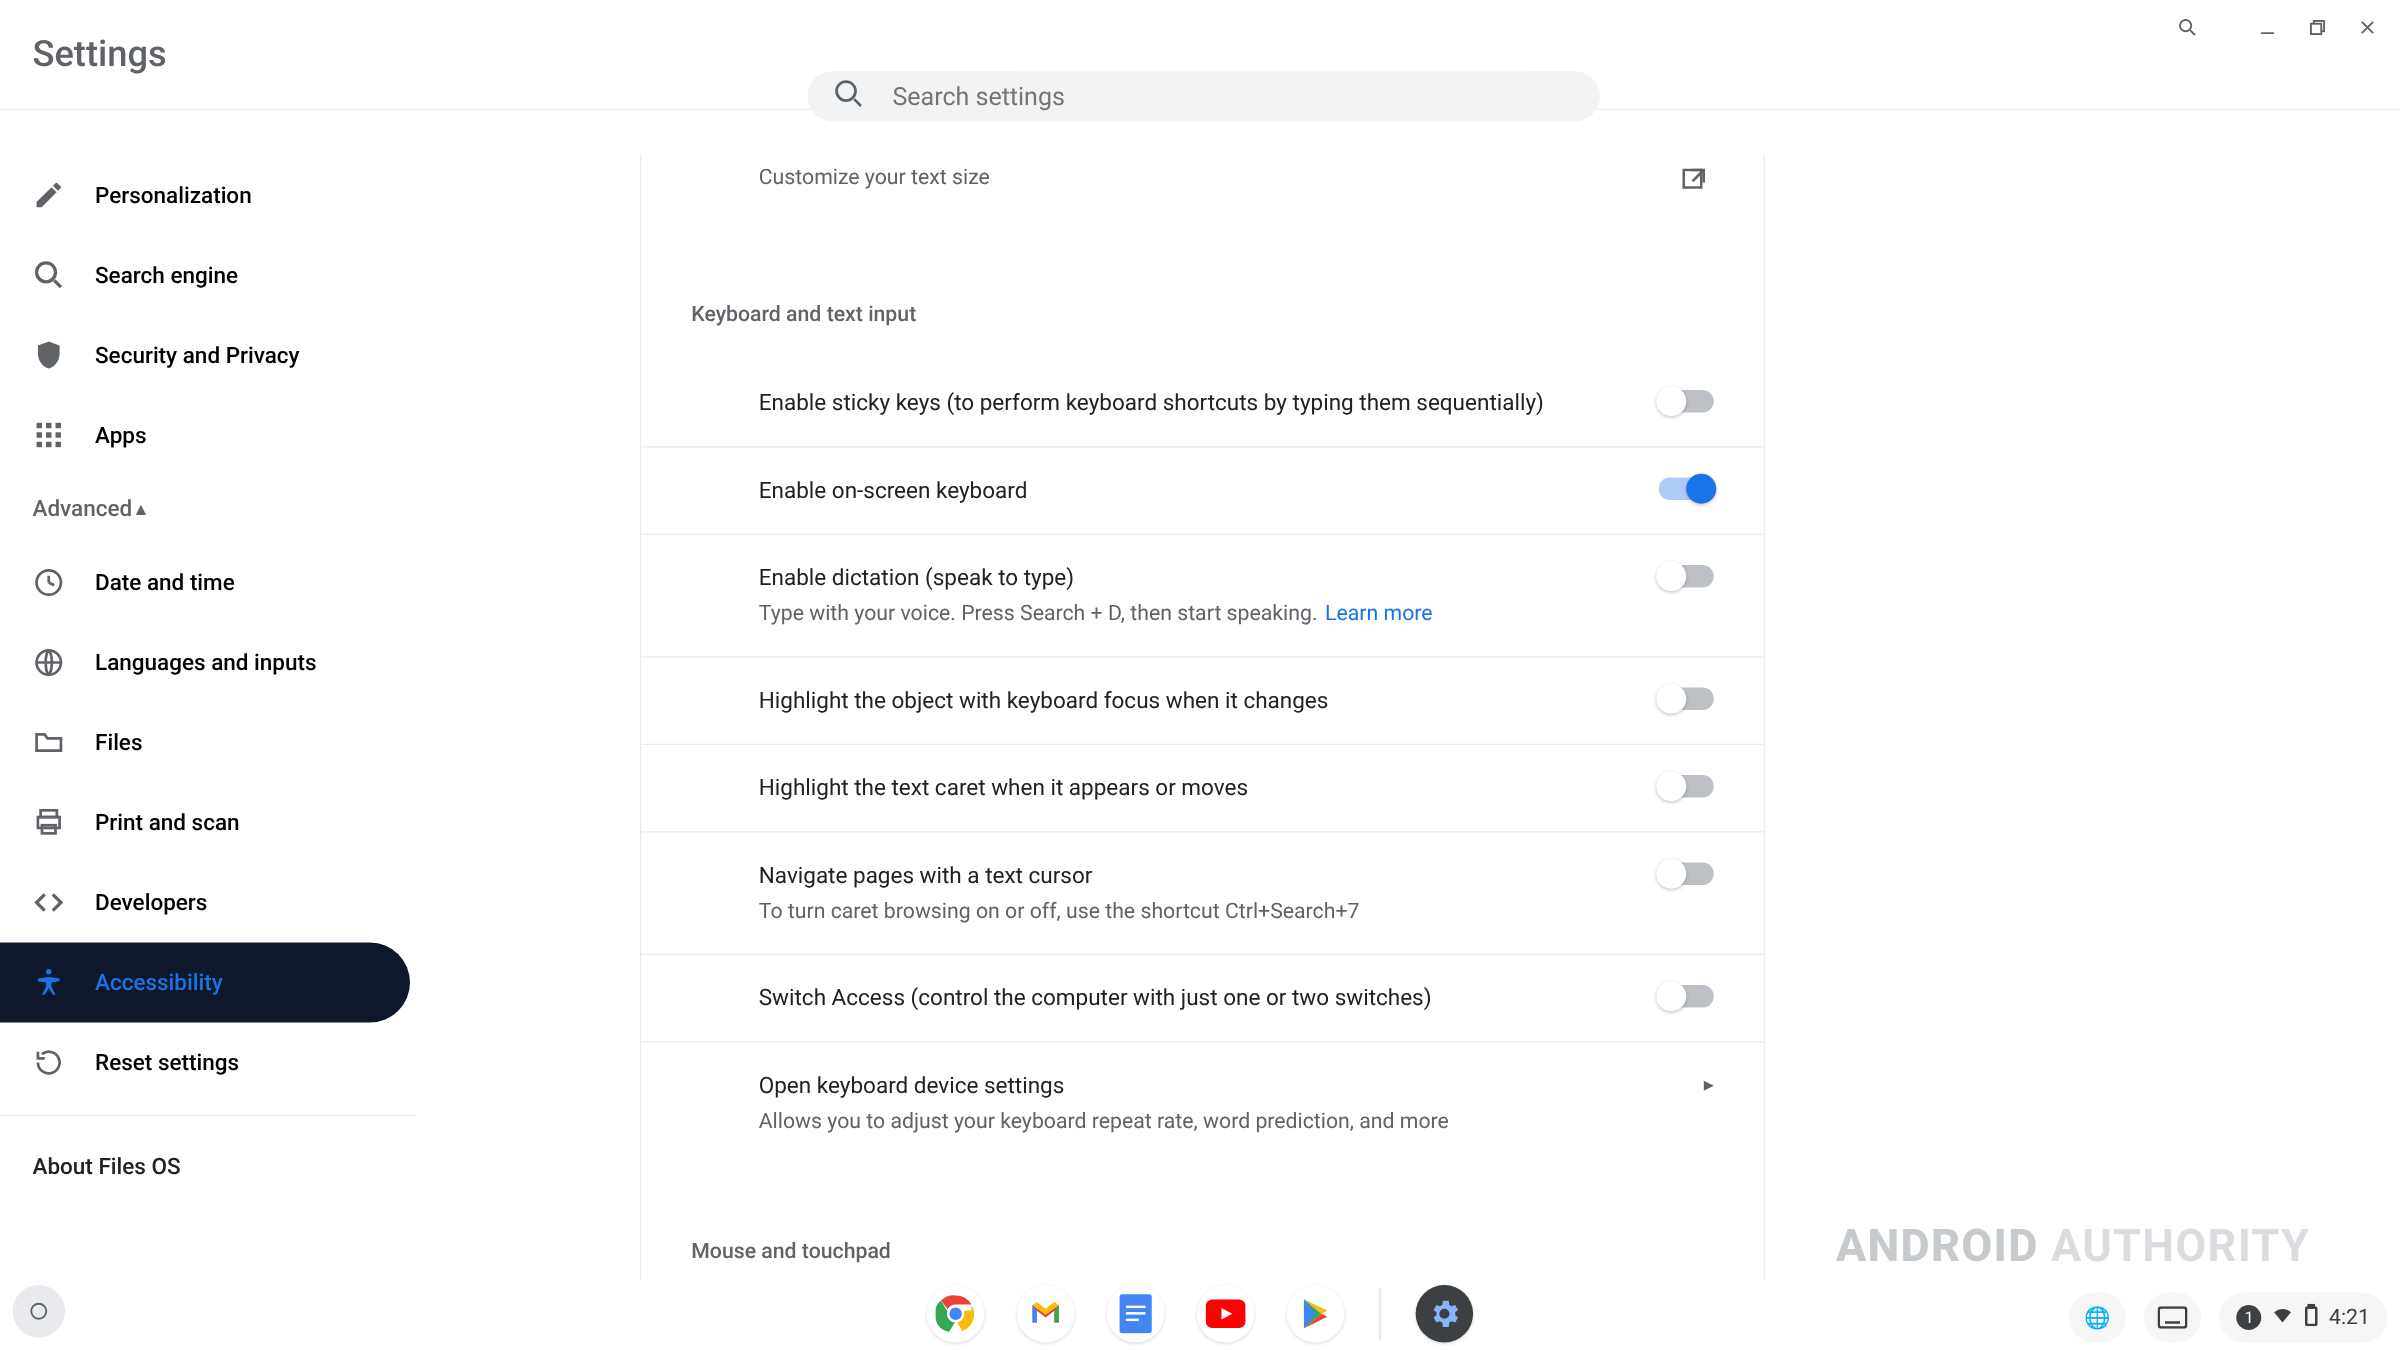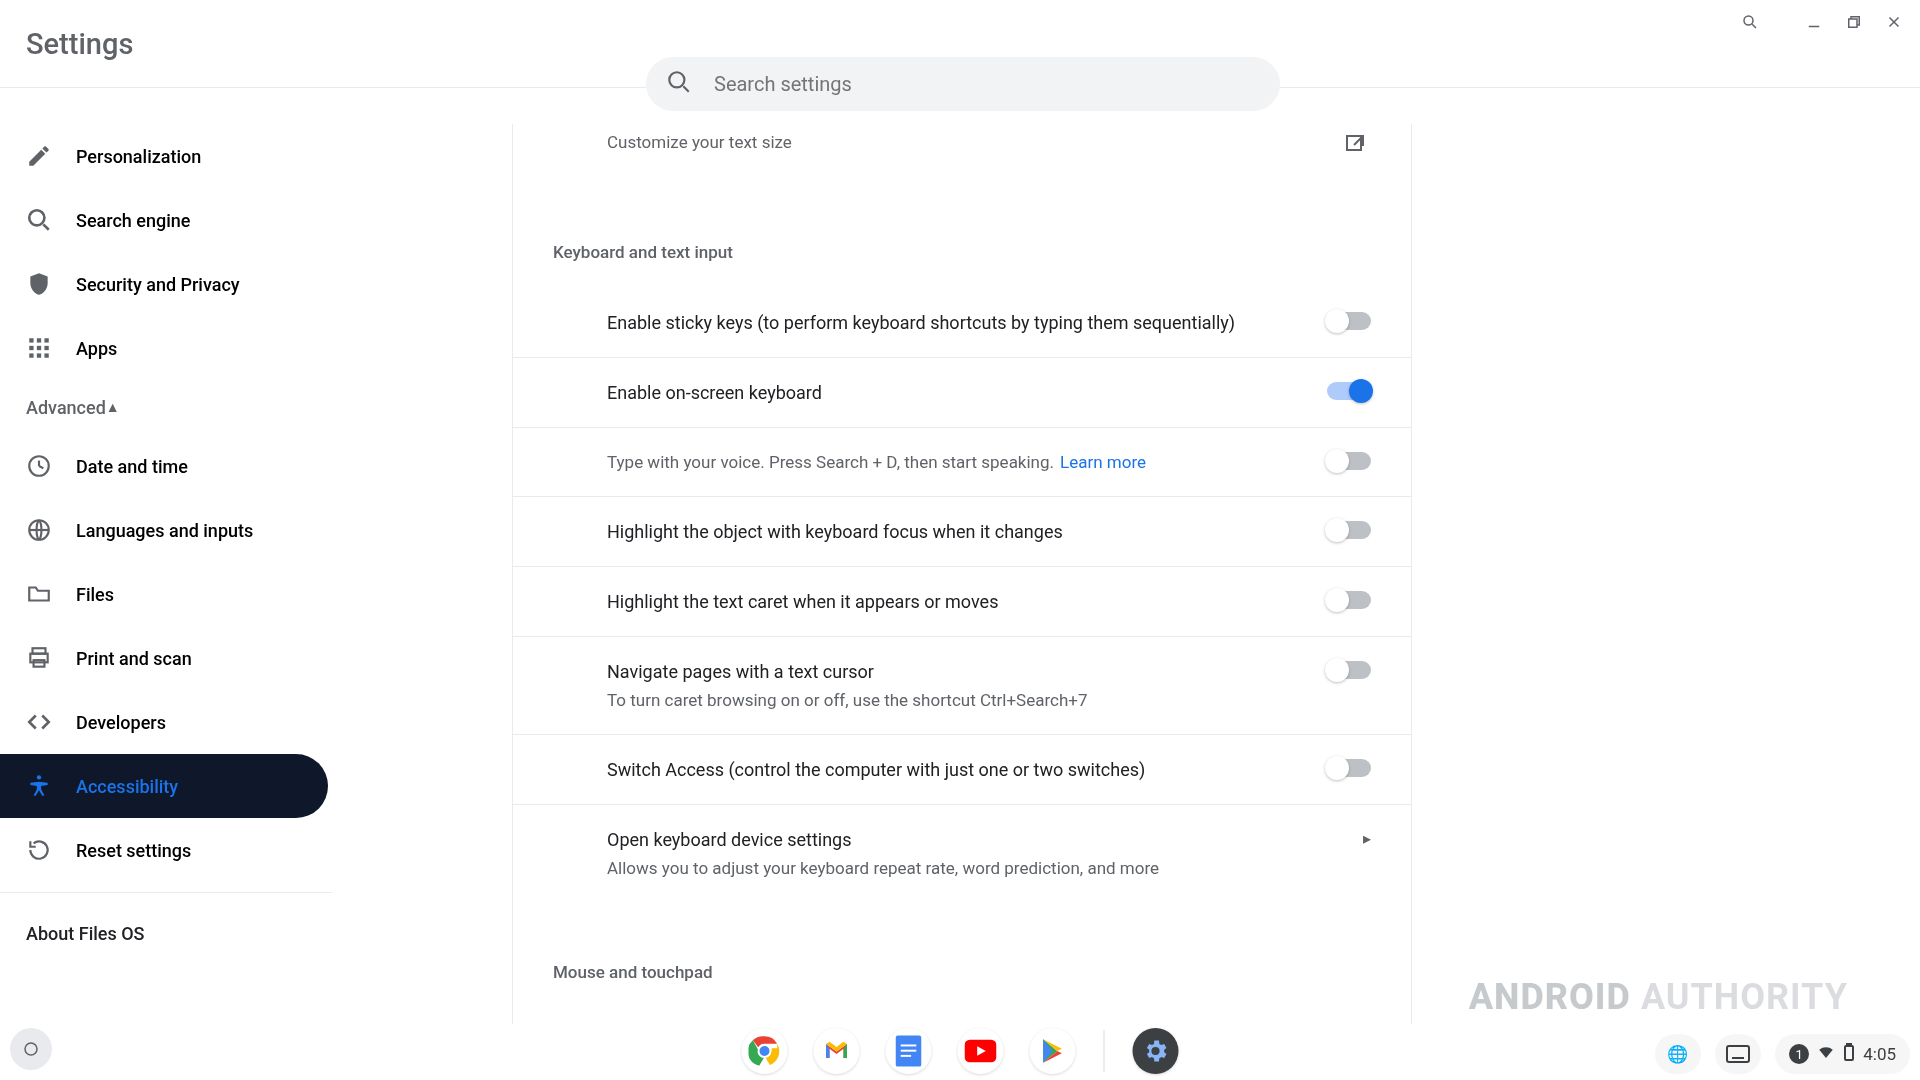--- a/index.html
+++ b/index.html
@@ -7,21 +7,21 @@
 
 
 .window-controls { position: absolute; top: 8px; right: 8px; display: flex; gap: 4px; align-items: center; }
 .window-controls .wc { width: 36px; height: 28px; display: flex; align-items: center; justify-content: center; cursor: pointer; color: #5f6368; }
 .window-controls .wc svg { width: 18px; height: 18px; }
 .window-controls .zoom { margin-right: 24px; }
 
 
 .header { height: 88px; border-bottom: 1px solid #e8eaed; display: flex; align-items: center; padding: 0 26px; }
 .header-title { color: #5f6368; font-size: 29px; font-weight: 500; }
-.search-wrap { position: absolute; left: 646px; top: 57px; width: 634px; height: 54px; background: #f1f3f4; border-radius: 60px; display: flex; align-items: center; padding: 0 20px; gap: 22px; }
+.search-wrap { position: absolute; left: 646px; top: 57px; width: 634px; height: 40px; background: #f1f3f4; border-radius: 60px; display: flex; align-items: center; padding: 0 20px; gap: 22px; }
 .search-wrap input { border: none; background: transparent; outline: none; font-size: 20px; color: #5f6368; width: 100%; }
 .search-wrap svg { width: 26px; height: 26px; color: #5f6368; }
 
 
 .sidebar { position: absolute; left: 0; top: 124px; width: 332px; }
 .sidebar-item { display: flex; align-items: center; gap: 24px; height: 64px; padding: 0 26px; cursor: pointer; font-size: 18px; color: #000000; font-weight: 500; }
 .sidebar-item .icon { width: 26px; height: 26px; display: flex; align-items: center; justify-content: center; color: #5f6368; }
 .sidebar-item.active { background: #0f172a; color: #1a73e8; border-radius: 0 40px 40px 0; margin-right: 4px; align-items: center; }
 .sidebar-item.active .icon { color: #1a73e8; }
 .sidebar .advanced { display: flex; align-items: center; justify-content: flex-start; padding: 0 26px; height: 54px; color: #5f6368; font-size: 18px; font-weight: 500; cursor: pointer; }
@@ -241,20 +241,21 @@
       <div class="toggle"></div>
     </div>
     <div class="row">
       <div class="labels">
           <div class="label">Enable on-screen keyboard</div>
         </div>
       <div class="toggle on"></div>
     </div>
     <div class="row">
       <div class="labels">
+        <div class="label">Enable dictation (speak to type)</div>
         <div class="sub"><span>Type with your voice. Press Search + D, then start speaking.</span><a href="#">Learn more</a></div>
       </div>
       <div class="toggle"></div>
     </div>
     <div class="row">
       <div class="labels">
           <div class="label">Highlight the object with keyboard focus when it changes</div>
         </div>
       <div class="toggle"></div>
     </div>
@@ -356,16 +357,16 @@
       </div>
     <div class="tray-pill">
       <span class="tray-badge">1</span>
       <span><svg width="18" height="18" viewBox="0 0 24 24" fill="#3c4043">
             <path d="M12 20l9-11a14 14 0 0 0-18 0z"></path>
           </svg></span>
       <span><svg width="12" height="18" viewBox="0 0 12 18" fill="none" stroke="#3c4043" stroke-width="2">
             <rect x="2" y="3" width="8" height="14" rx="1"></rect>
             <rect x="4" y="1" width="4" height="2"></rect>
           </svg></span>
-      <span>4:05</span>
+      <span>4:21</span>
     </div>
   </div>
 </div>
 
 </body></html>

